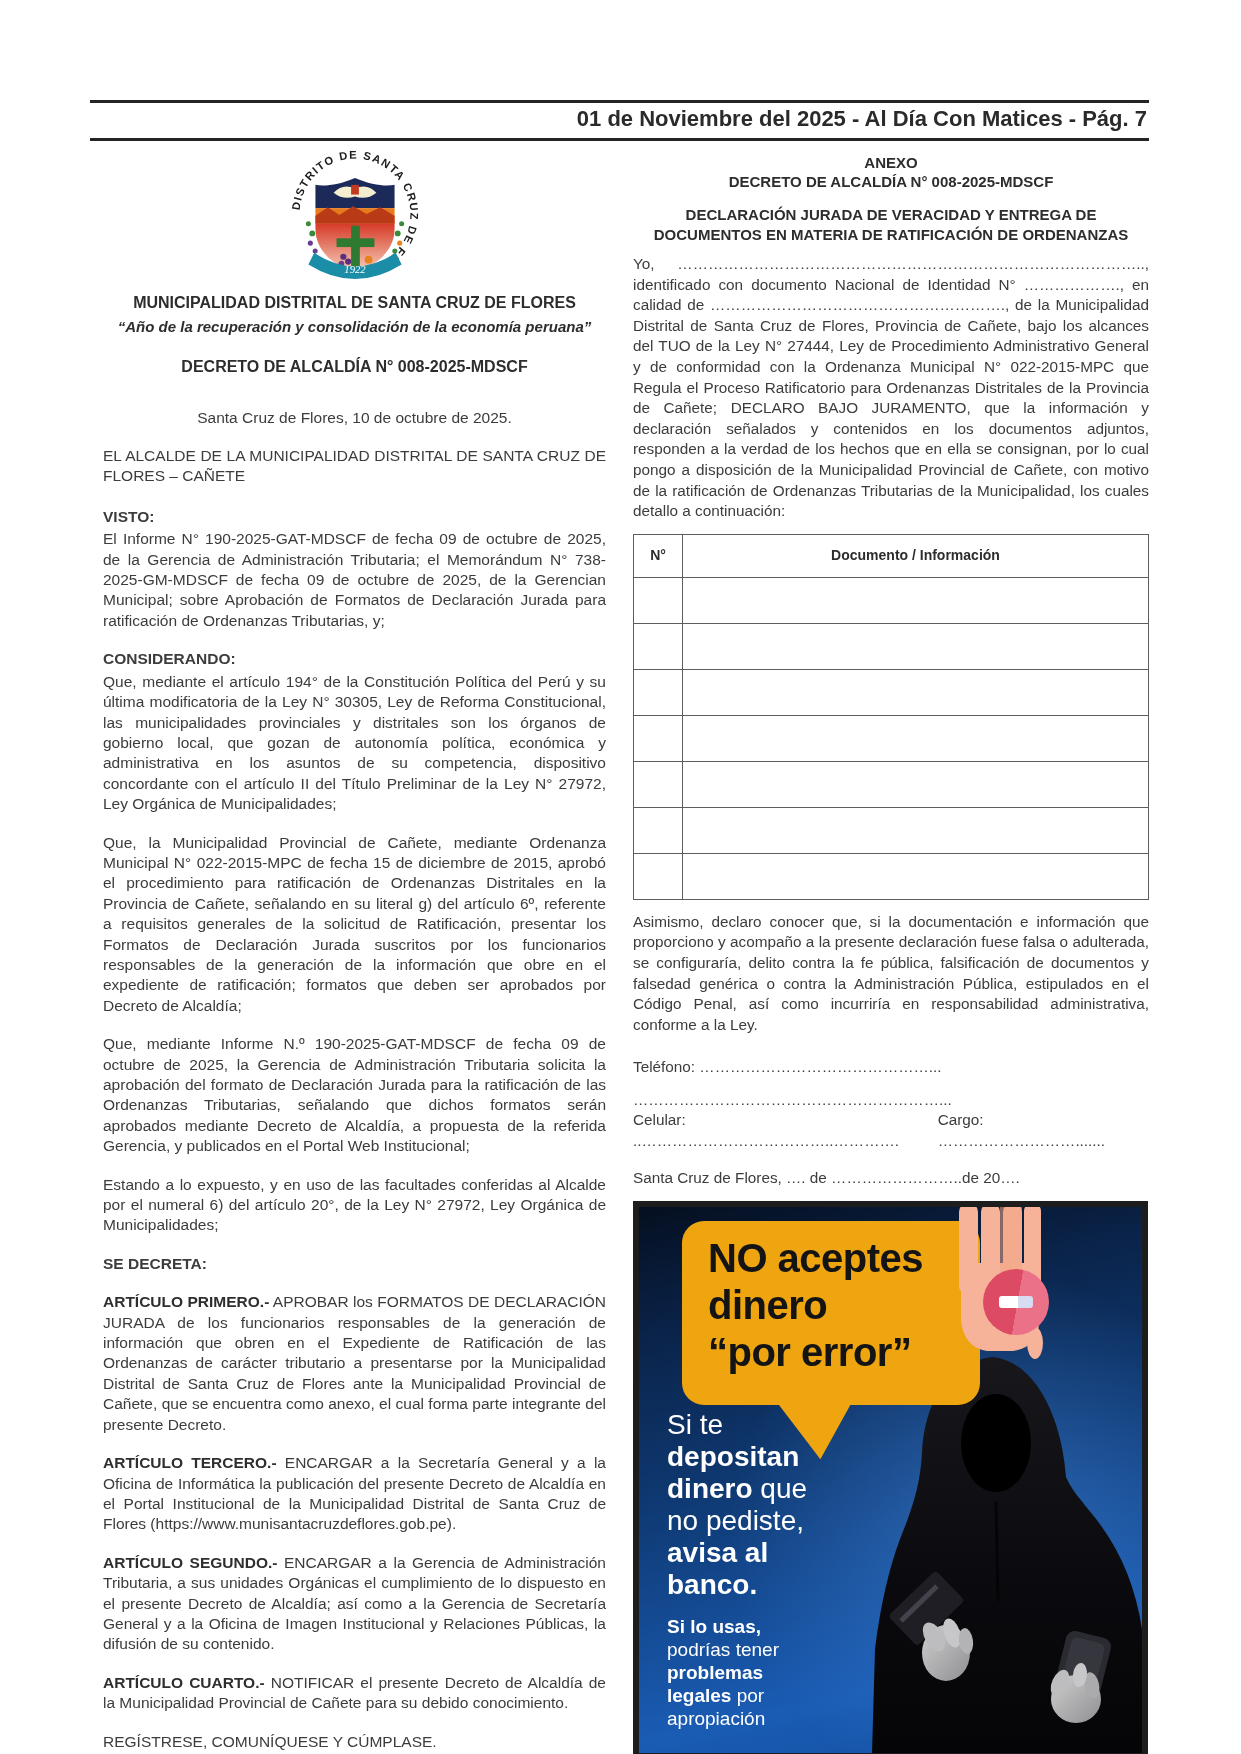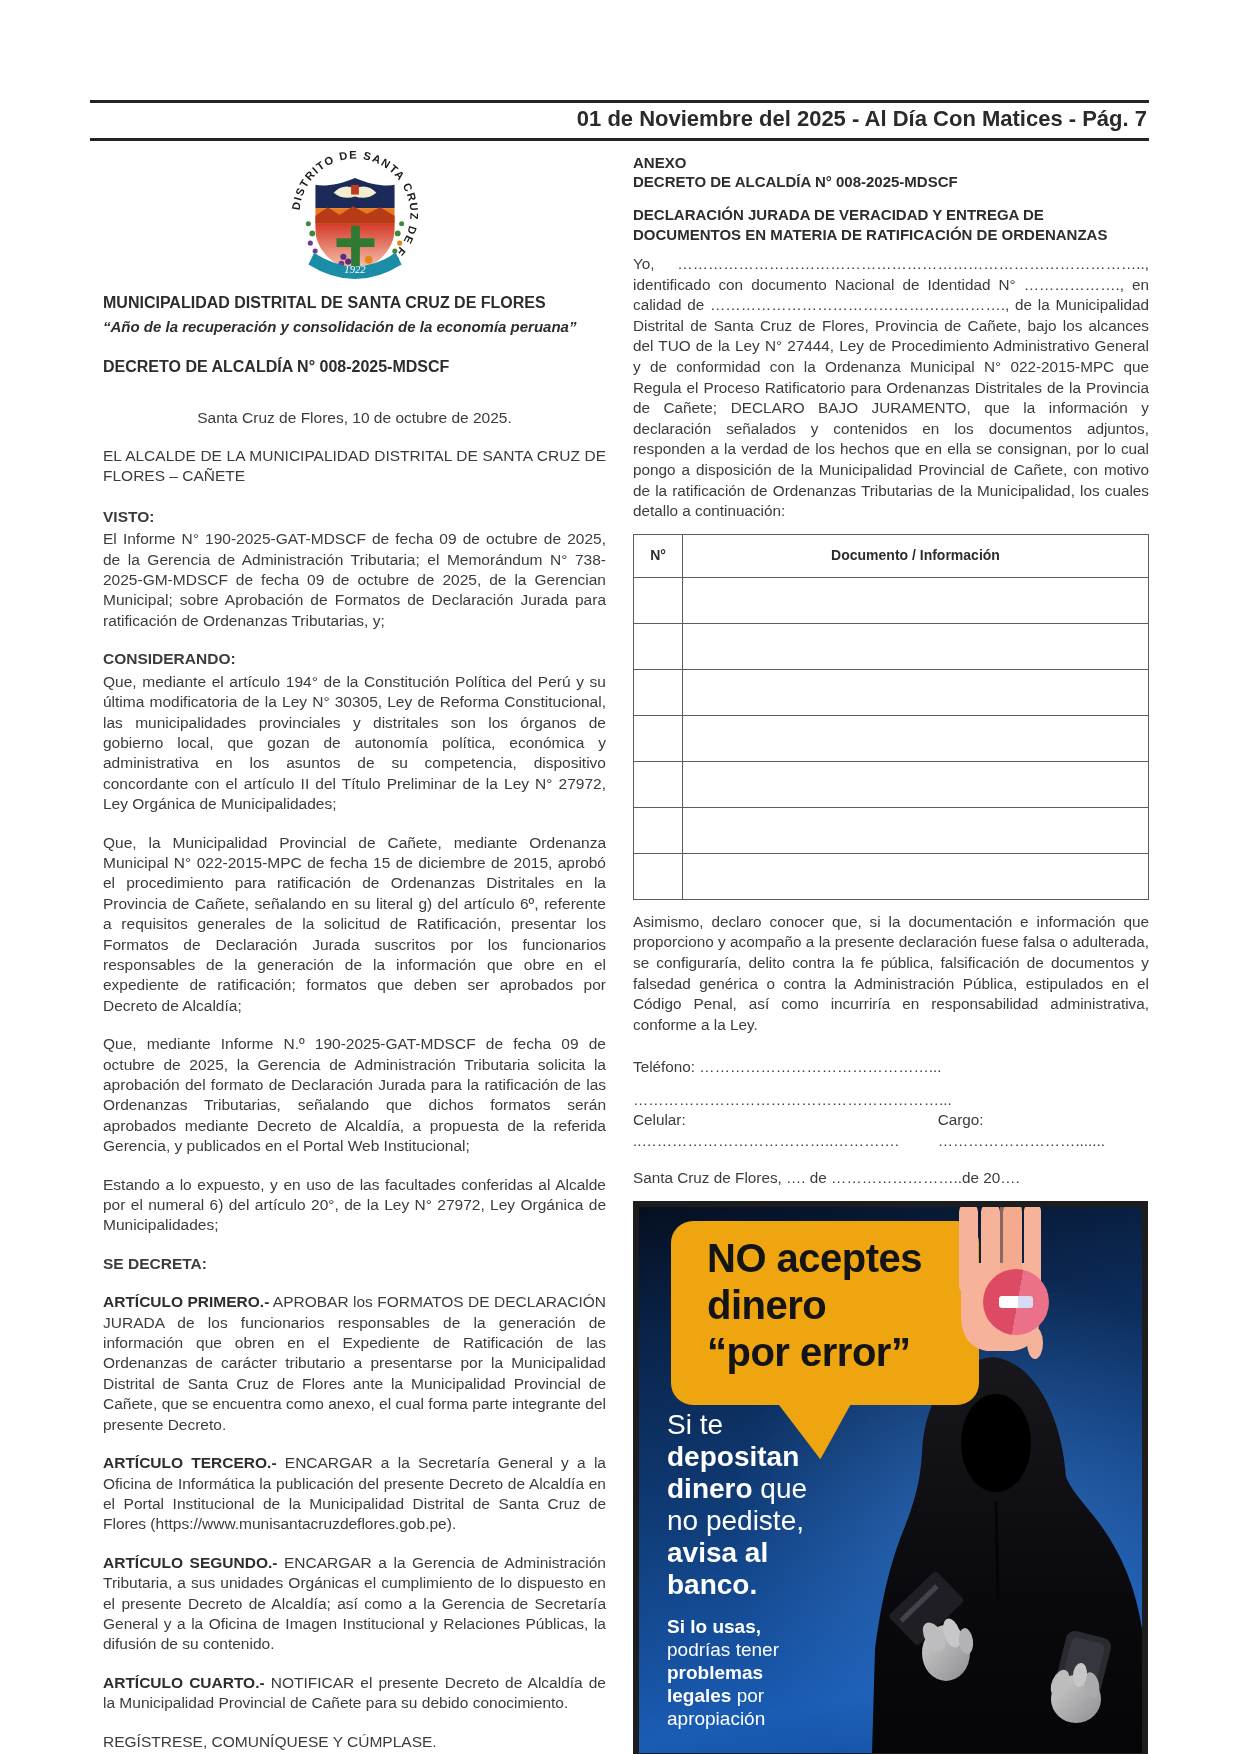--- a/index.html
+++ b/index.html
@@ -5,21 +5,21 @@
   html,body{margin:0;padding:0;background:#ffffff;}
   .page{position:relative;width:1241px;height:1754px;background:#fff;overflow:hidden;
         font-family:"Liberation Sans",sans-serif;color:#3c3c3c;}
   
   .rule{position:absolute;left:90px;right:92px;height:3px;background:#242424;}
   .rule.r1{top:100px}.rule.r2{top:138px}
   .masthead{position:absolute;top:106px;right:94px;font-size:22px;font-weight:bold;color:#2a2a2a;}
   
   .col-left{position:absolute;left:103px;top:146px;width:503px;font-size:15.5px;line-height:20.4px;text-align:justify;}
   .col-right{position:absolute;left:633px;top:153px;width:516px;font-size:15.3px;line-height:20.6px;text-align:justify;}
-  .center{text-align:left}.right{text-align:center}
+  .center{text-align:center}.right{text-align:center}
   .b{font-weight:bold}
   p{margin:0 0 13px 0;}
   .tight{margin-bottom:2px}
   .lead-bold{font-weight:bold;color:#2e2e2e}
   
   .seal-wrap{text-align:center;margin:0 0 6px 0;}
   .seal-wrap svg{display:inline-block}
   .muni-name{font-size:16px;font-weight:bold;color:#2d2d2d;margin-bottom:3px}
   .slogan{font-size:15px;font-weight:bold;font-style:italic;color:#2d2d2d;margin-bottom:20px}
   .decree-title{font-size:16px;font-weight:bold;color:#2d2d2d;margin-bottom:30px}
@@ -37,22 +37,22 @@
   .sigdots{margin-top:12px;margin-bottom:0}
   .firma{margin:0 0 0 0}
   .cc-row{display:flex;margin-top:0;margin-bottom:16px}
   .placedate{margin-bottom:13px}
   
   .ad{position:relative;width:503px;height:546px;border:6px solid #1d1d1d;
       background:linear-gradient(168deg,#050f20 0%,#0a2349 20%,#0f3b76 48%,#1a5cb4 82%,#124e9e 100%);
       overflow:hidden;}
   .ad::before{content:"";position:absolute;inset:0;
       background:radial-gradient(circle at 70% 60%, rgba(72,140,226,.45) 0%, rgba(72,140,226,0) 55%);}
-  .bubble{position:absolute;left:32px;top:14px;width:272px;height:170px;background:#efa50f;border-radius:22px;
-      padding:14px 0 0 36px;z-index:3;}
+  .bubble{position:absolute;left:43px;top:14px;width:272px;height:170px;background:#efa50f;border-radius:22px;
+      padding:14px 0 0 26px;z-index:3;}
   .bubble .line{font-size:40px;line-height:47px;font-weight:bold;color:#141414;letter-spacing:-.5px}
   .bubble-tail{position:absolute;left:128px;top:182px;width:92px;height:70px;background:#efa50f;
       clip-path:polygon(0 0,100% 0,58% 100%);z-index:3;}
   .hand-icon{position:absolute;left:318px;top:-4px;width:86px;height:164px;z-index:4;}
   .no-entry{position:absolute;left:344px;top:62px;width:66px;height:66px;border-radius:50%;
       background:linear-gradient(100deg,#dd4a64 52%,#ea7187 52%);z-index:5;
       display:flex;align-items:center;justify-content:center;}
   .no-entry .minus{width:34px;height:12px;border-radius:3px;background:linear-gradient(90deg,#ffffff 55%,#d8dcf2 55%);}
   .ad-msg{position:absolute;left:28px;top:202px;z-index:3;color:#fff;}
   .ad-msg .line{font-size:28px;line-height:32px;font-weight:normal}

